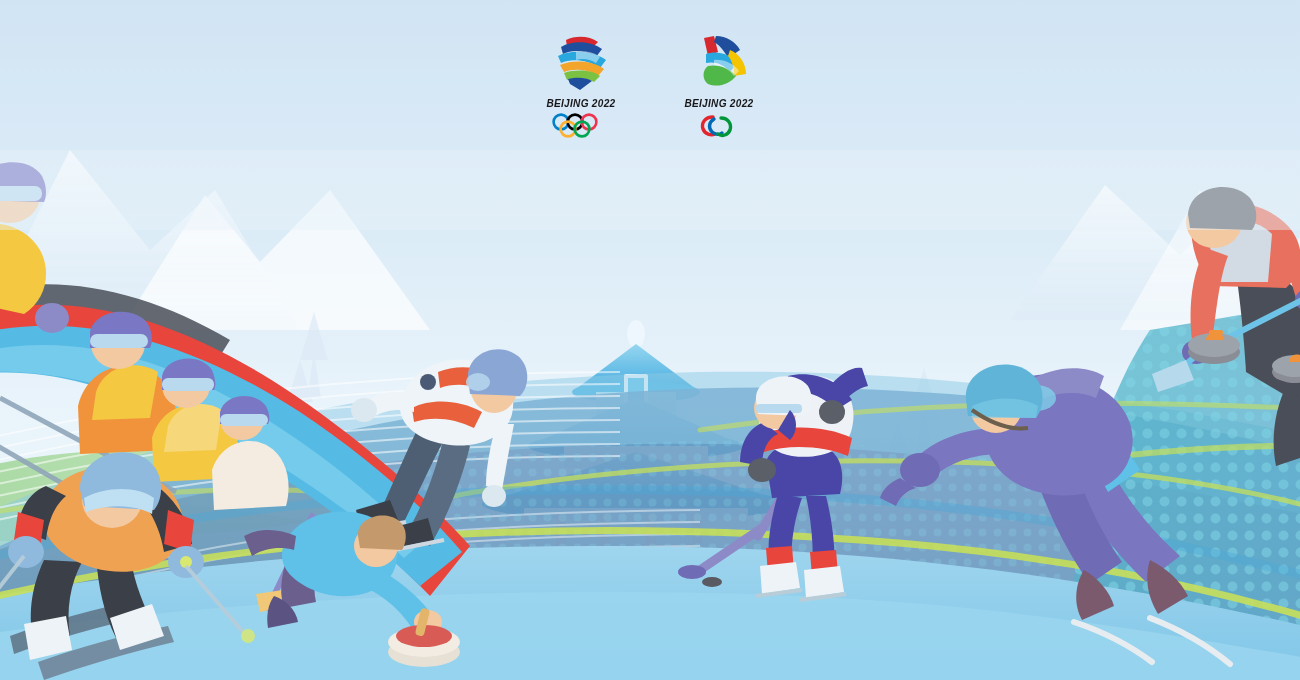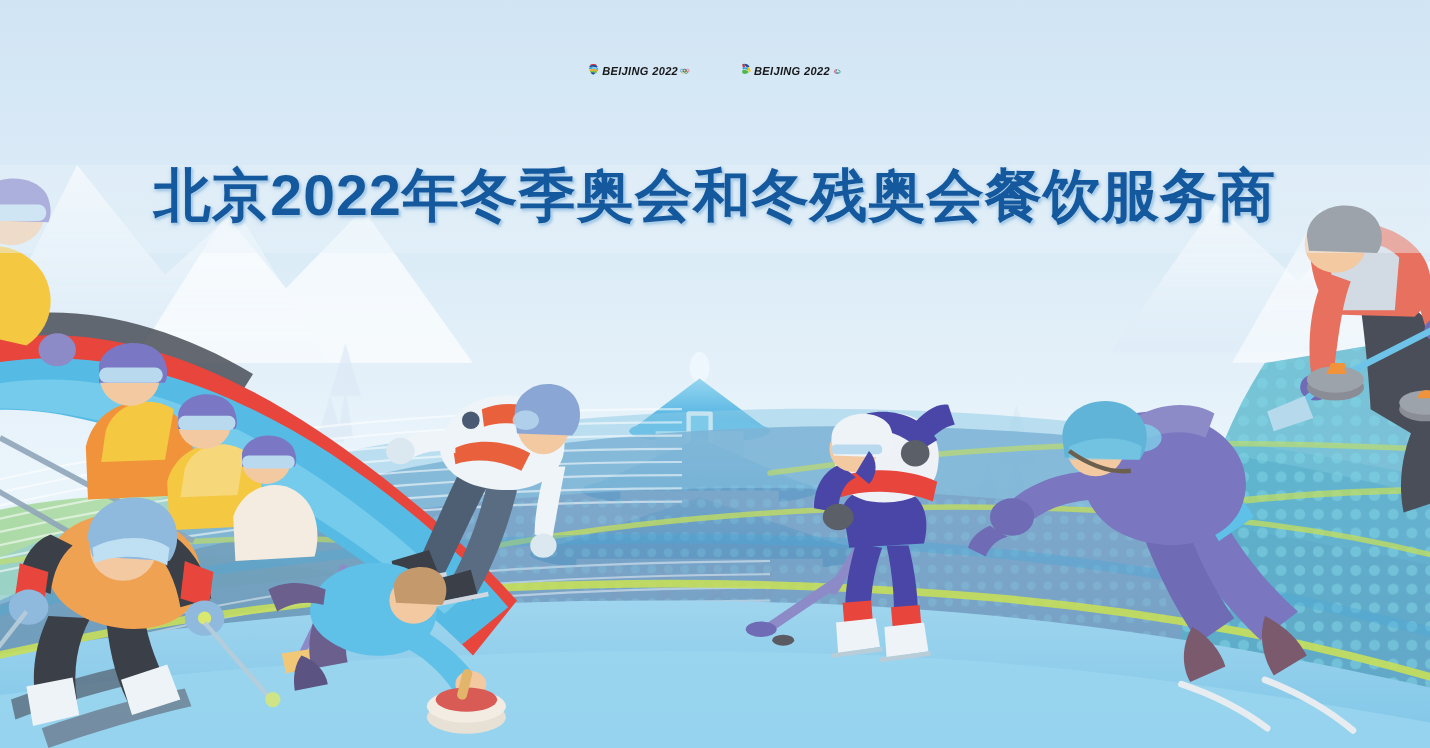--- a/index.html
+++ b/index.html
@@ -14,21 +14,21 @@
 
   .layer{position:absolute;inset:0;}
   svg.layer{width:1300px;height:680px;display:block;}
 
   
   #emblems{
     position:absolute;left:0;right:0;top:32px;
     display:flex;justify-content:center;align-items:flex-start;gap:42px;
     z-index:40;
   }
-  .emblem{width:96px;display:flex;flex-direction:row;align-items:center;}
+  .emblem{width:96px;display:flex;flex-direction:column;align-items:center;}
   .emblem-mark{width:70px;height:62px;}
   .emblem-word{
     font-family:"Liberation Sans",sans-serif;
     font-weight:bold;font-style:italic;
     font-size:10.5px;letter-spacing:.3px;
     color:#18181a;margin-top:3px;white-space:nowrap;
     transform:scaleX(.96);
   }
   .emblem-rings{margin-top:4px;}
 
@@ -484,15 +484,14 @@
         <g fill="none" stroke-linecap="round" stroke-width="3.4">
           <path d="M24 4 C16 4 12 10 14 16 C16 21 22 23 26 21" stroke="#e3262d"></path>
           <path d="M25 6 C20 9 19 15 23 19 C26 22 31 22 33 20" stroke="#0069b4"></path>
           <path d="M32 5 C39 5 43 11 41 17 C39 22 33 24 29 21" stroke="#009639"></path>
         </g>
       </svg>
     </div>
 
   </div>
 
-  <div id="title">北京2022年冬季奥会和冬残奥会餐饮服务商</div>
 
 </div>
 
 </body></html>

